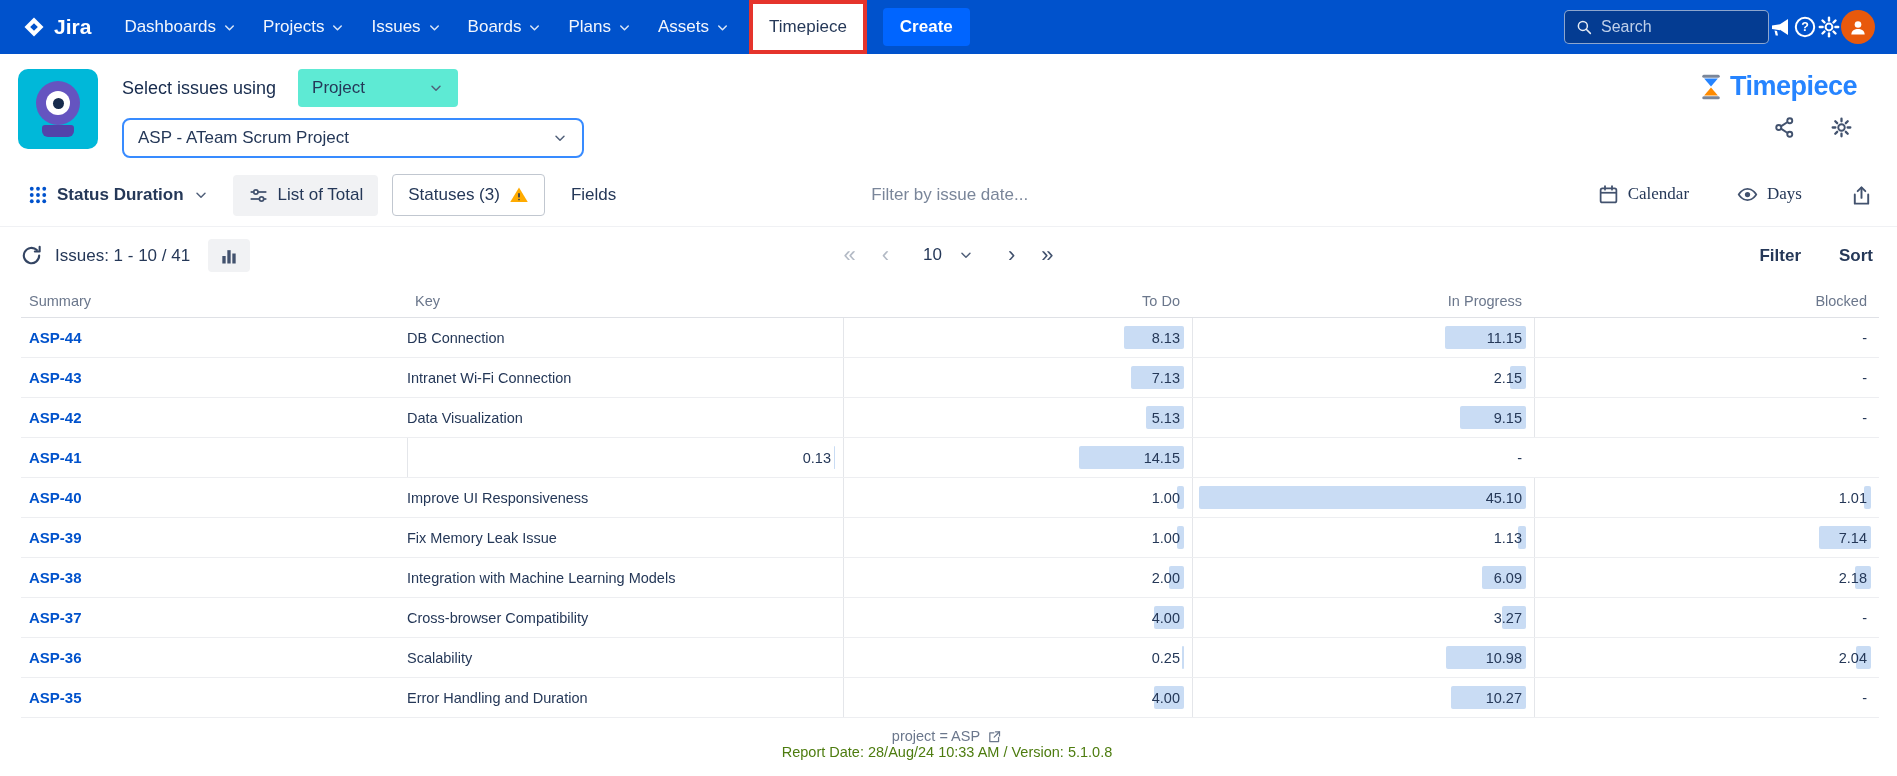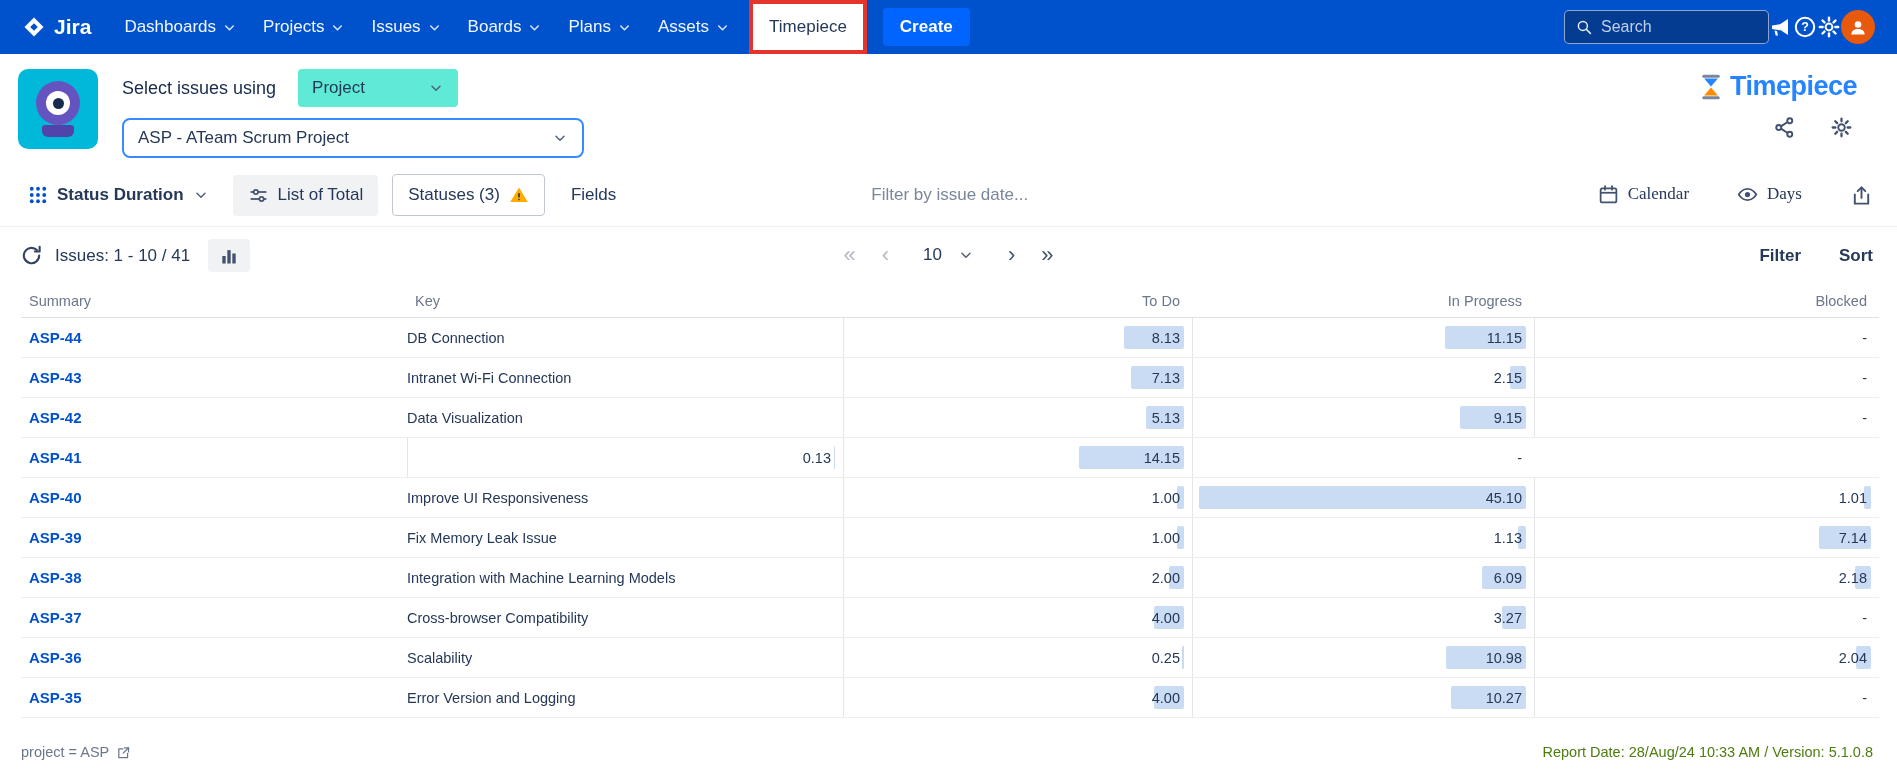--- a/index.html
+++ b/index.html
@@ -74,21 +74,21 @@
   .hcell.num { text-align:right; padding-right:12px; }
   .trow { height:40px; border-bottom:1px solid #EDEEF1; }
   .cell { font-size:14.5px; color:#253858; }
   .cell.key { padding-left:8px; }
   .cell.key a { color:var(--accent-blue,#0052CC); font-weight:700; font-size:15px; text-decoration:none; }
   .cell.val { position:relative; height:100%; display:flex; align-items:center; justify-content:flex-end; padding-right:12px; border-left:1px solid #E4E6EA; }
   .cell.val .bar { position:absolute; right:8px; top:8px; bottom:8px; background:var(--bar-fill,#C9DCF4); border-radius:2px; }
   .cell.val .v { position:relative; z-index:1; }
 
   
-  .footer { margin-top:auto; display:flex; align-items:center; justify-content:space-between; padding:10px 24px 16px 21px; }
+  .footer { margin-top:auto; display:flex; align-items:center; justify-content:space-between; padding:10px 24px 16px 21px;flex-direction:column; }
   .footer-query { display:flex; align-items:center; gap:7px; font-size:14.5px; color:#6B778C; }
   .footer-query svg { width:15px; height:15px; color:#6B778C; }
   .footer-report { font-size:14.5px; color:#4d7c0f; }
 </style>
 </head>
 <body>
 
 <div class="page" data-interactable="false">
 
   <nav class="topnav" data-interactable="false">
@@ -487,21 +487,21 @@
             <span class="v" data-interactable="false">10.98</span>
           </div>
       <div class="cell val blocked" data-interactable="false">
             <div class="bar" data-interactable="false" style="width: 4.34235%;"></div>
             <span class="v" data-interactable="false">2.04</span>
           </div>
     </div>
 
     <div class="trow" data-interactable="false">
       <div class="cell key" data-interactable="false"><a href="#" data-interactable="true">ASP-35</a></div>
-      <div class="cell summary" data-interactable="false">Error Version and Logging</div>
+      <div class="cell summary" data-interactable="false">Error Handling and Duration</div>
       <div class="cell val todo" data-interactable="false">
             <div class="bar" data-interactable="false" style="width: 8.51441%;"></div>
             <span class="v" data-interactable="false">4.00</span>
           </div>
       <div class="cell val inprogress" data-interactable="false">
             <div class="bar" data-interactable="false" style="width: 21.8608%;"></div>
             <span class="v" data-interactable="false">10.27</span>
           </div>
       <div class="cell val blocked" data-interactable="false">
             <span class="v" data-interactable="false">-</span>

